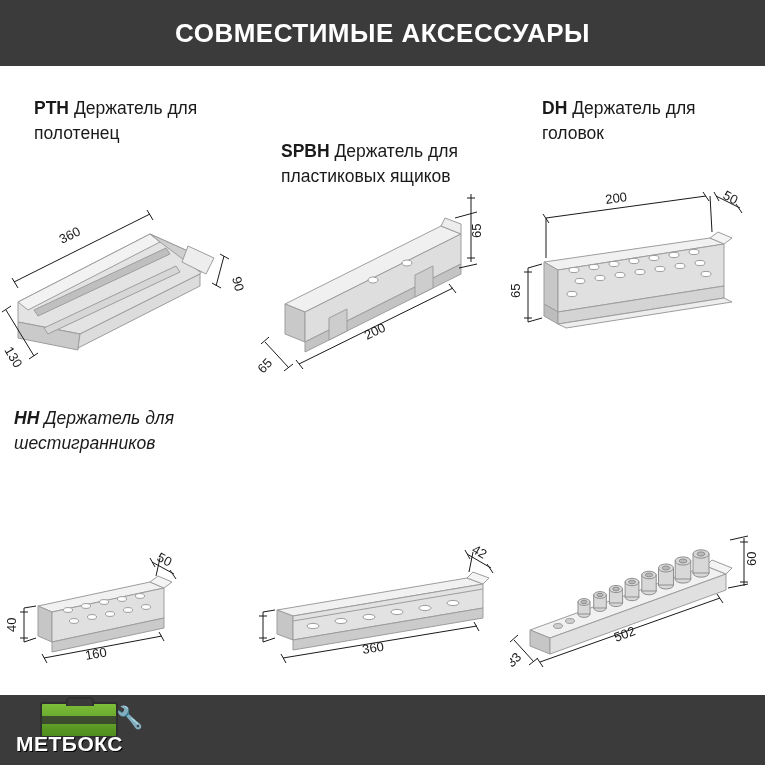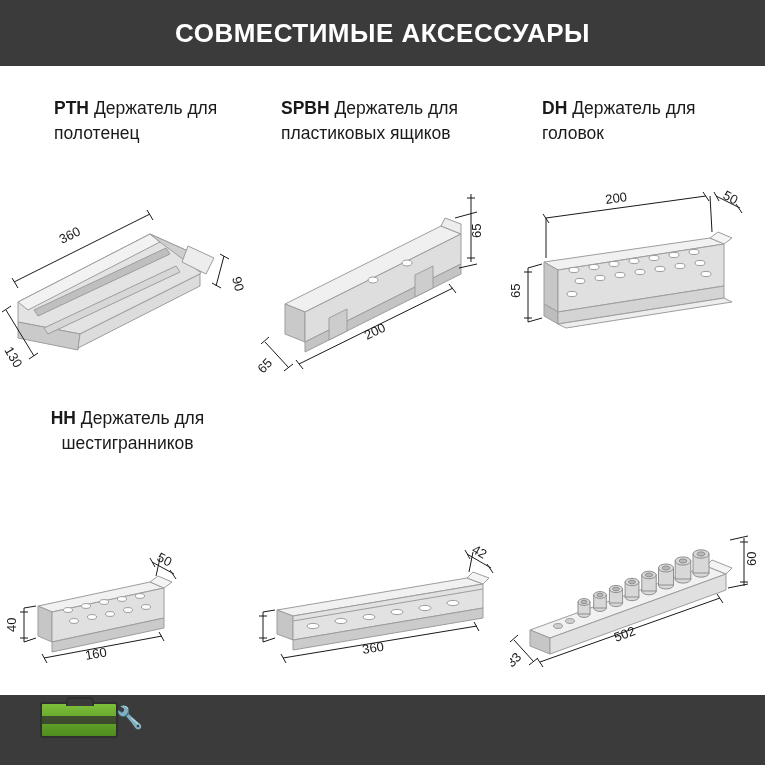--- a/index.html
+++ b/index.html
@@ -138,24 +138,24 @@
   .caption {
     padding: 0 14px;
     font-size: 17.5px;
     line-height: 25px;
     color: #1a1a1a;
     text-align: center;
   }
   .caption .code {
     font-weight: bold;
   }
-  .row-1 .caption { text-align: left; padding-left: 54px; }
-  .row-1 .cell-1 .caption { padding-left: 26px; }
+  .row-1 .caption { text-align: left; padding-left: 34px; }
+  .row-1 .cell-1 .caption { padding-left: 26px; margin-top: 43px; }
   .row-1 .cell-2 .caption { padding-left: 32px; }
-  .row-2 .caption { text-align: center; }
+  .row-2 .caption { text-align: left; font-style: italic; }
 
   .art {
     position: absolute;
     left: 0;
     width: 255px;
   }
   .row-1 .art { top: 86px; height: 200px; }
   .row-2 .art { top: 84px; height: 190px; }
 
   svg { display: block; }
@@ -531,17 +531,18 @@
     </div>
   </div>
 
   <div class="footer">
     <div class="logo">
       <div class="logo-badge">
         <div class="logo-toolbox">
           <div class="logo-toolbox-band"></div>
         </div>
         <div class="logo-wrench">🔧</div>
+        <div class="logo-text">МЕТБОКС</div>
       </div>
     </div>
   </div>
 
 </div>
 
 </body></html>

